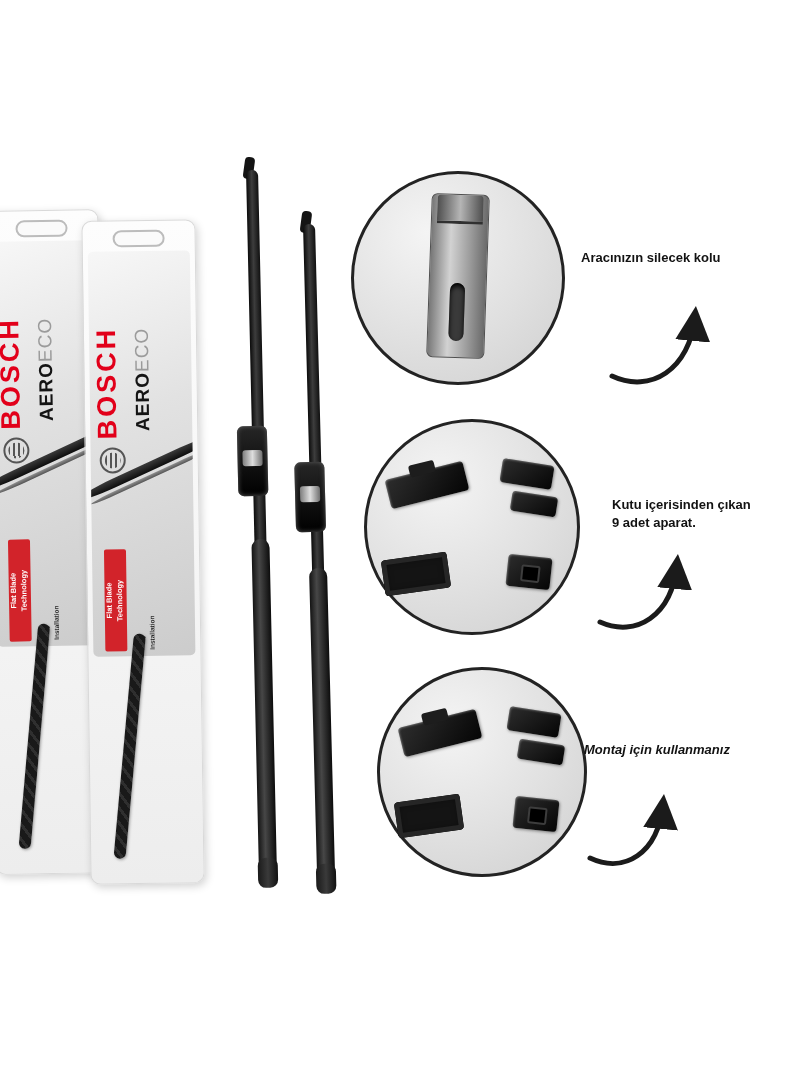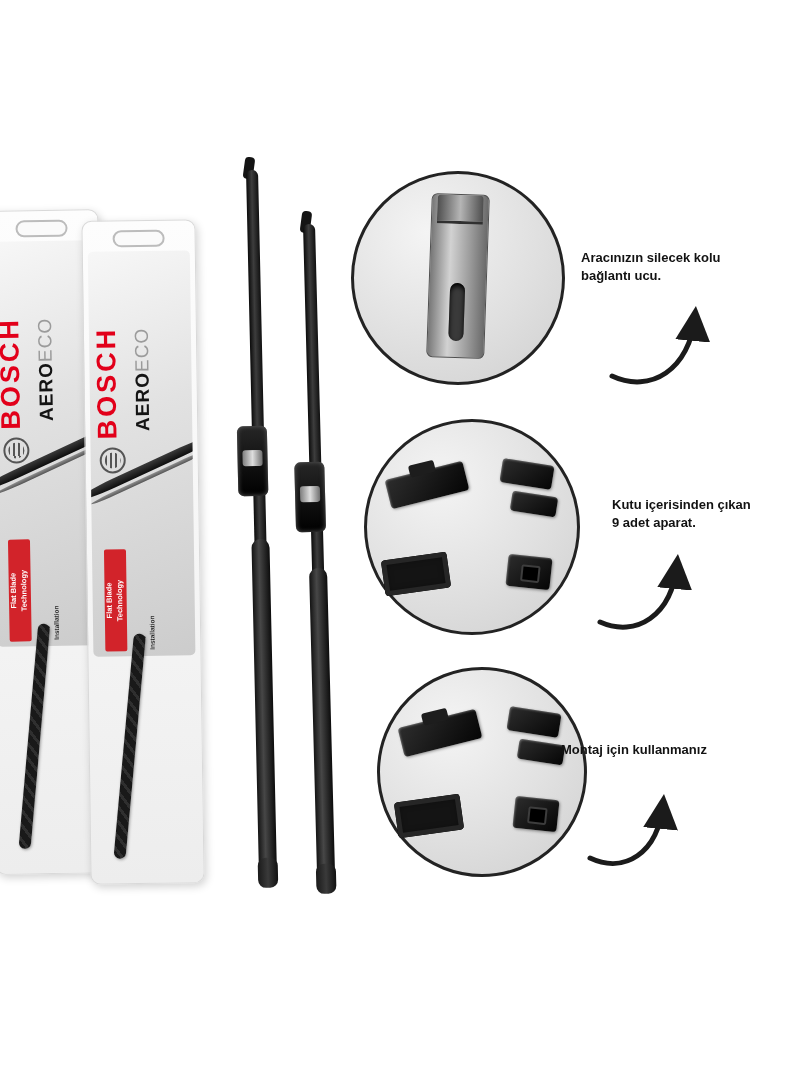--- a/index.html
+++ b/index.html
@@ -146,21 +146,21 @@
   .ad4::after{content:"";position:absolute;left:14px;top:9px;width:15px;height:13px;
     background:#000;border:2px solid #3d3d3d;border-radius:2px;}
 
   
   .callout-text{
     position:absolute;color:#121212;font-weight:bold;font-size:13px;
     line-height:1.35;white-space:nowrap;
   }
   .t1{left:581px;top:249px;}
   .t2{left:580px;top:496px;margin-left:32px;}
-  .t3{left:561px;top:741px;}
+  .t3{left:584px;top:741px;font-style:italic;}
 
   .overlay{position:absolute;left:0;top:0;pointer-events:none;}
 </style>
 </head>
 <body>
 
 <div class="stage">
 
   <div class="package pkg1">
     <div class="hang-slot"></div>
@@ -230,21 +230,20 @@
   <div class="callout-circle c3">
     <div class="ad ad1"></div>
     <div class="ad ad2"></div>
     <div class="ad ad2b"></div>
     <div class="ad ad3"></div>
     <div class="ad ad4"></div>
   </div>
 
   <div class="callout-text t1">
     <div>Aracınızın silecek kolu</div>
-    <div>bağlantı ucu.</div>
   </div>
   <div class="callout-text t2">
     <div>Kutu içerisinden çıkan</div>
     <div>9 adet aparat.</div>
   </div>
   <div class="callout-text t3">
     <div>Montaj için kullanmanız</div>
   </div>
 
   <svg class="overlay" width="800" height="1091" viewBox="0 0 800 1091">

